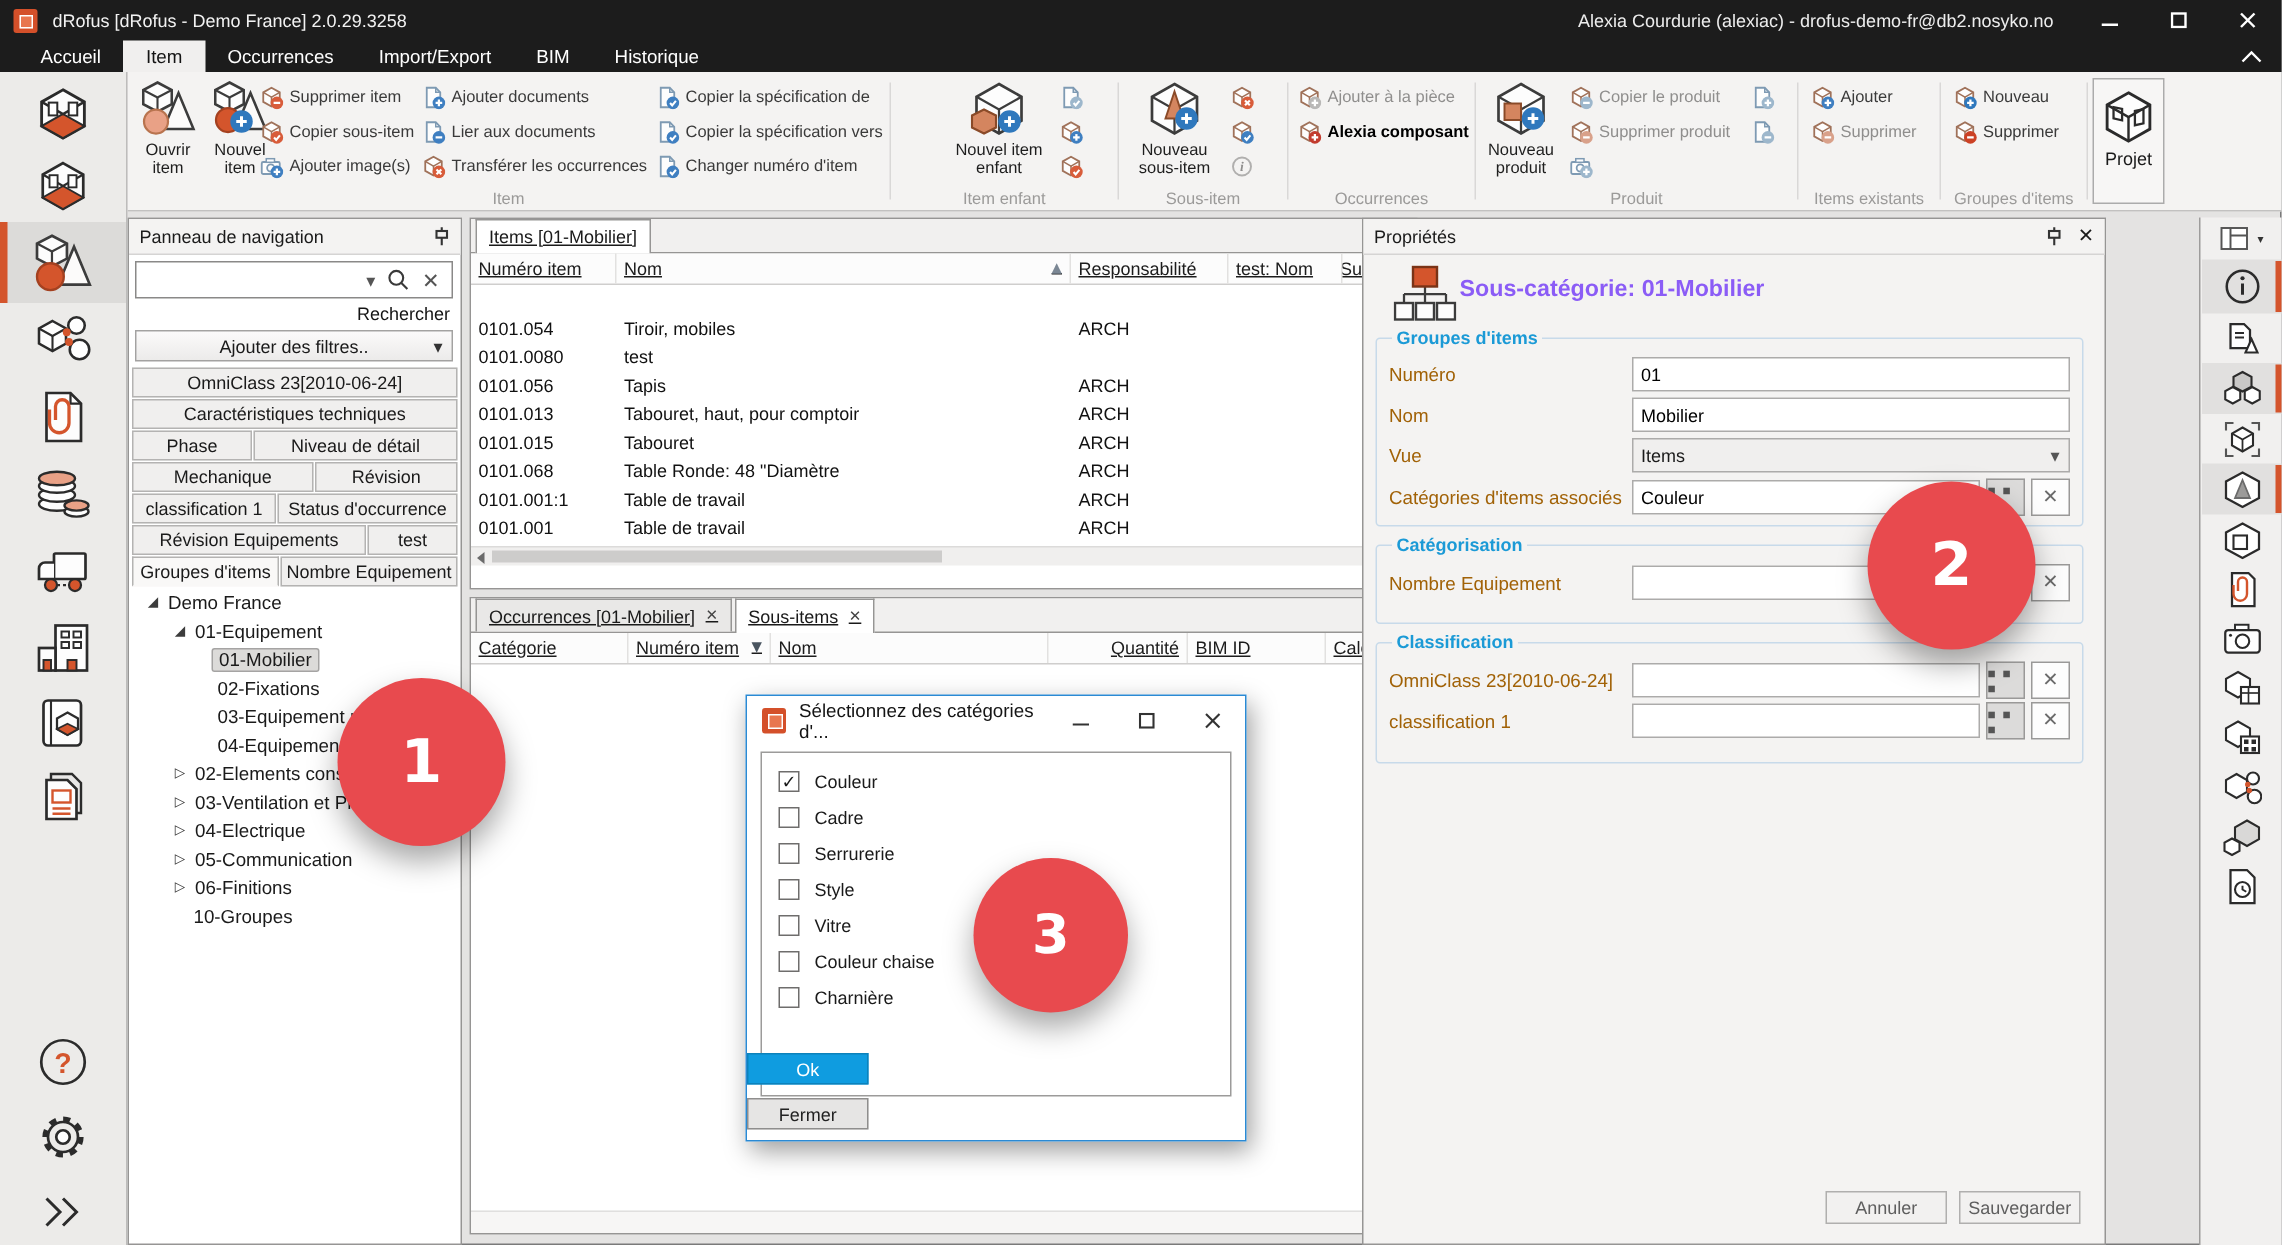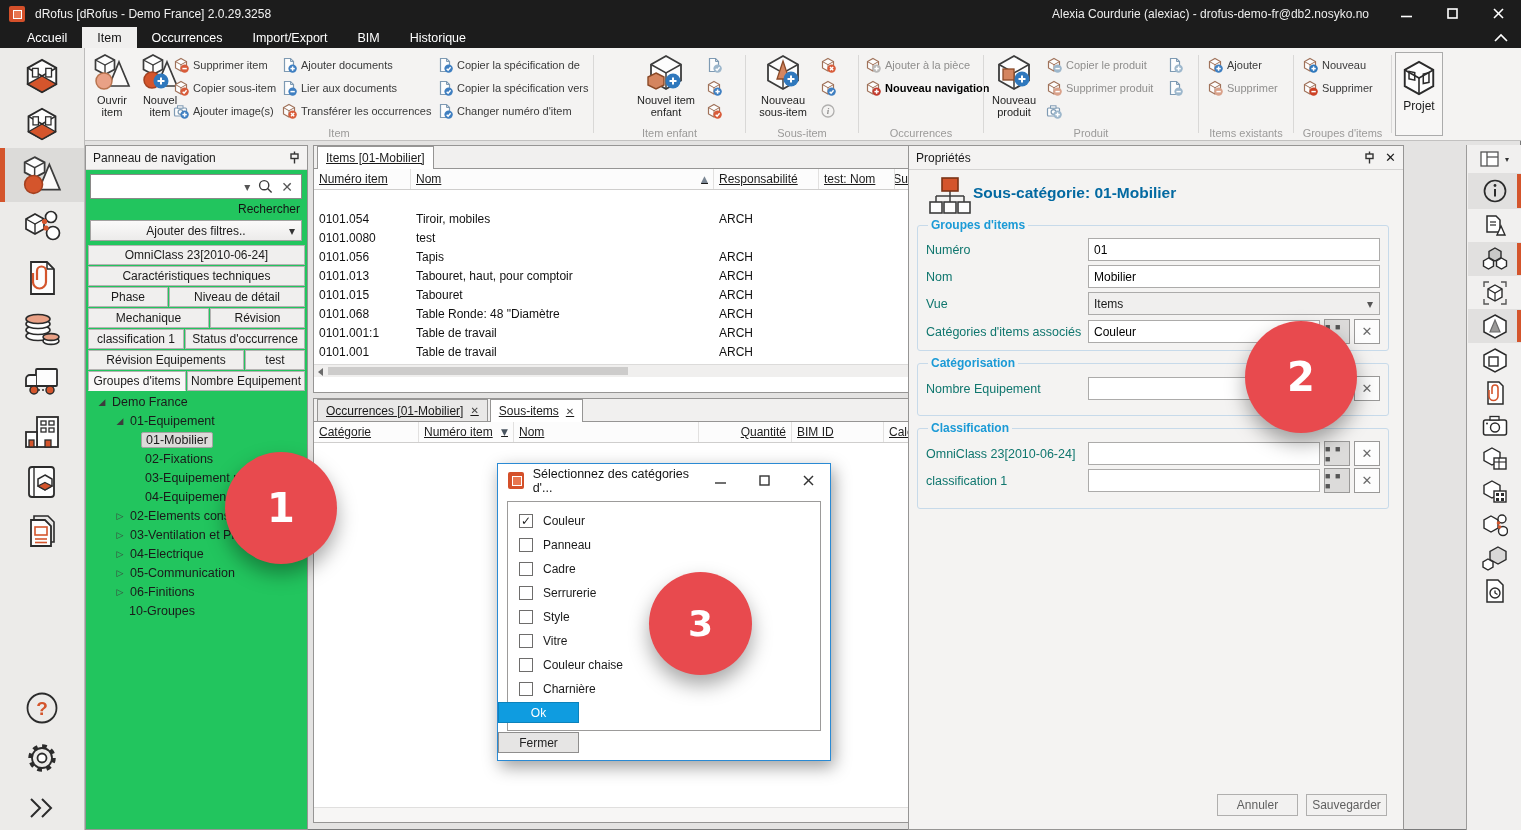--- a/index.html
+++ b/index.html
@@ -80,25 +80,25 @@
   
   .vsb { position:absolute; width:13px; background:#f0efee; border-left:1px solid #dcdbda; }
   .hsb { position:absolute; height:13px; background:#f0efee; border-top:1px solid #dcdbda; }
   .sb-thumb { position:absolute; background:#cdcccb; }
   .arr { width:0; height:0; position:absolute; }
   .statusbar { position:absolute; left:0; right:0; bottom:0; height:15px; background:#f7f6f5; display:flex; align-items:center; padding:0 5px; font-size:11px; color:#333; border-top:1px solid #e0dfde; }
   .statusbar .colchooser { margin-left:auto; }
 
   
   .props { background:#f4f3f2; }
-  .ptitle { position:absolute; left:64px; top:38px; font-size:15.5px; font-weight:bold; color:#0369a1; }
+  .ptitle { position:absolute; left:64px; top:38px; font-size:15.5px; font-weight:bold; color:#8b5cf6; }
   fieldset { position:absolute; left:8px; right:14px; border:1px solid #c7daea; border-radius:3px; background:#f4f3f2; padding:2px 6px 5px 6px; }
   legend { color:#1b9ad6; font-weight:bold; font-size:12px; padding:0 3px; margin-left:4px; }
   .prow { display:grid; grid-template-columns:158px 1fr auto auto; gap:4px; align-items:center; margin:4px 2px 0 2px; height:23px; }
-  .prow .plabel { font-size:12.5px; color:#0f766e; white-space:nowrap; overflow:hidden; }
+  .prow .plabel { font-size:12.5px; color:#a16207; white-space:nowrap; overflow:hidden; }
   .pinput { height:23px; border:1px solid #acabaa; background:#fff; font:inherit; padding:0 5px; width:100%; outline:none; }
   .pselect { height:23px; border:1px solid #acabaa; background:#f0efee; display:flex; align-items:center; padding:0 5px; position:relative; }
   .pselect .da { position:absolute; right:6px; color:#555; }
   .pbtn-dots { width:26px; height:25px; background:#dcdbda; border:1px solid #9a9998; display:flex; align-items:center; justify-content:center; color:#555; font-weight:bold; letter-spacing:1px; font-size:9px; }
   .pbtn-x { width:26px; height:25px; background:#fdfdfd; border:1px solid #9a9998; display:flex; align-items:center; justify-content:center; color:#6b6b6b; font-size:13px; font-family:"DejaVu Sans",sans-serif; }
   .formbtn { height:22px; width:81px; background:#f2f1f0; border:1px solid #b0afae; color:#5f5f5f; font-size:12px; display:flex; align-items:center; justify-content:center; }
 
   
   .rightrail { position:absolute; left:1466px; top:145px; width:55px; bottom:0; background:#f1f0ef; border-left:1px solid #9d9c9b; }
   .rr-cell { position:absolute; left:1px; width:53px; height:33px; display:flex; align-items:center; justify-content:center; }
@@ -372,21 +372,21 @@
             <use href="#d-cube"></use>
             <use href="#d-badge-plus"></use>
           </svg>
           <span>Ajouter à la pièce</span>
       </div>
       <div class="srow strong" style="left:6px;top:30px">
         <svg class="mi" viewBox="0 0 16 16" style="color:#c23b2e">
             <use href="#d-cube"></use>
             <use href="#d-badge-plus"></use>
           </svg>
-          <span>Nouveau navigation</span>
+          <span>Alexia composant</span>
       </div>
       <div class="rg-label">Occurrences</div>
     </div>
     <div class="rsep" style="left:898px"></div>
 
     <div class="rg" style="left:899px;width:214px">
       <div class="bigbtn" style="left:4px;width:52px">
         <svg width="40" height="38" viewBox="0 0 40 38">
             <use href="#d-bigcube"></use>
             <rect x="9" y="16" width="11" height="11" fill="#d4855f" stroke="#8a4a28" stroke-width="1.3"></rect>
@@ -587,21 +587,21 @@
         </svg>
     </div>
     <div class="lr-item" style="top:740px;height:40px">
       <svg width="30" height="24" viewBox="0 0 30 24">
           <polyline points="4,3 13,12 4,21" fill="none" stroke="#2b2b2b" stroke-width="2"></polyline>
           <polyline points="15,3 24,12 15,21" fill="none" stroke="#2b2b2b" stroke-width="2"></polyline>
         </svg>
     </div>
   </div>
 
-  <div class="panel" style="left:85px;top:145px;width:223px;bottom:0;background:#22c55e">
+  <div class="panel" style="left:85px;top:145px;width:223px;bottom:0;background:#ffffff">
     <div class="phead">
       <span>Panneau de navigation</span>
       <span class="sp">
         <svg width="11" height="13" viewBox="0 0 11 13">
             <line x1="5.5" y1="0.5" x2="5.5" y2="3" stroke="#333" stroke-width="1.4"></line>
             <rect x="2" y="3" width="7" height="4.5" fill="none" stroke="#333" stroke-width="1.4"></rect>
             <line x1="5.5" y1="7.5" x2="5.5" y2="12.5" stroke="#333" stroke-width="1.4"></line>
           </svg>
       </span>
     </div>
@@ -1034,24 +1034,20 @@
           </div>
       </div>
     </div>
     <div class="dlg-list">
       <div class="chk-row">
           <span class="chk">✓</span>
           <span>Couleur</span>
         </div>
       <div class="chk-row">
           <span class="chk"></span>
-          <span>Panneau</span>
-        </div>
-      <div class="chk-row">
-          <span class="chk"></span>
           <span>Cadre</span>
         </div>
       <div class="chk-row">
           <span class="chk"></span>
           <span>Serrurerie</span>
         </div>
       <div class="chk-row">
           <span class="chk"></span>
           <span>Style</span>
         </div>

